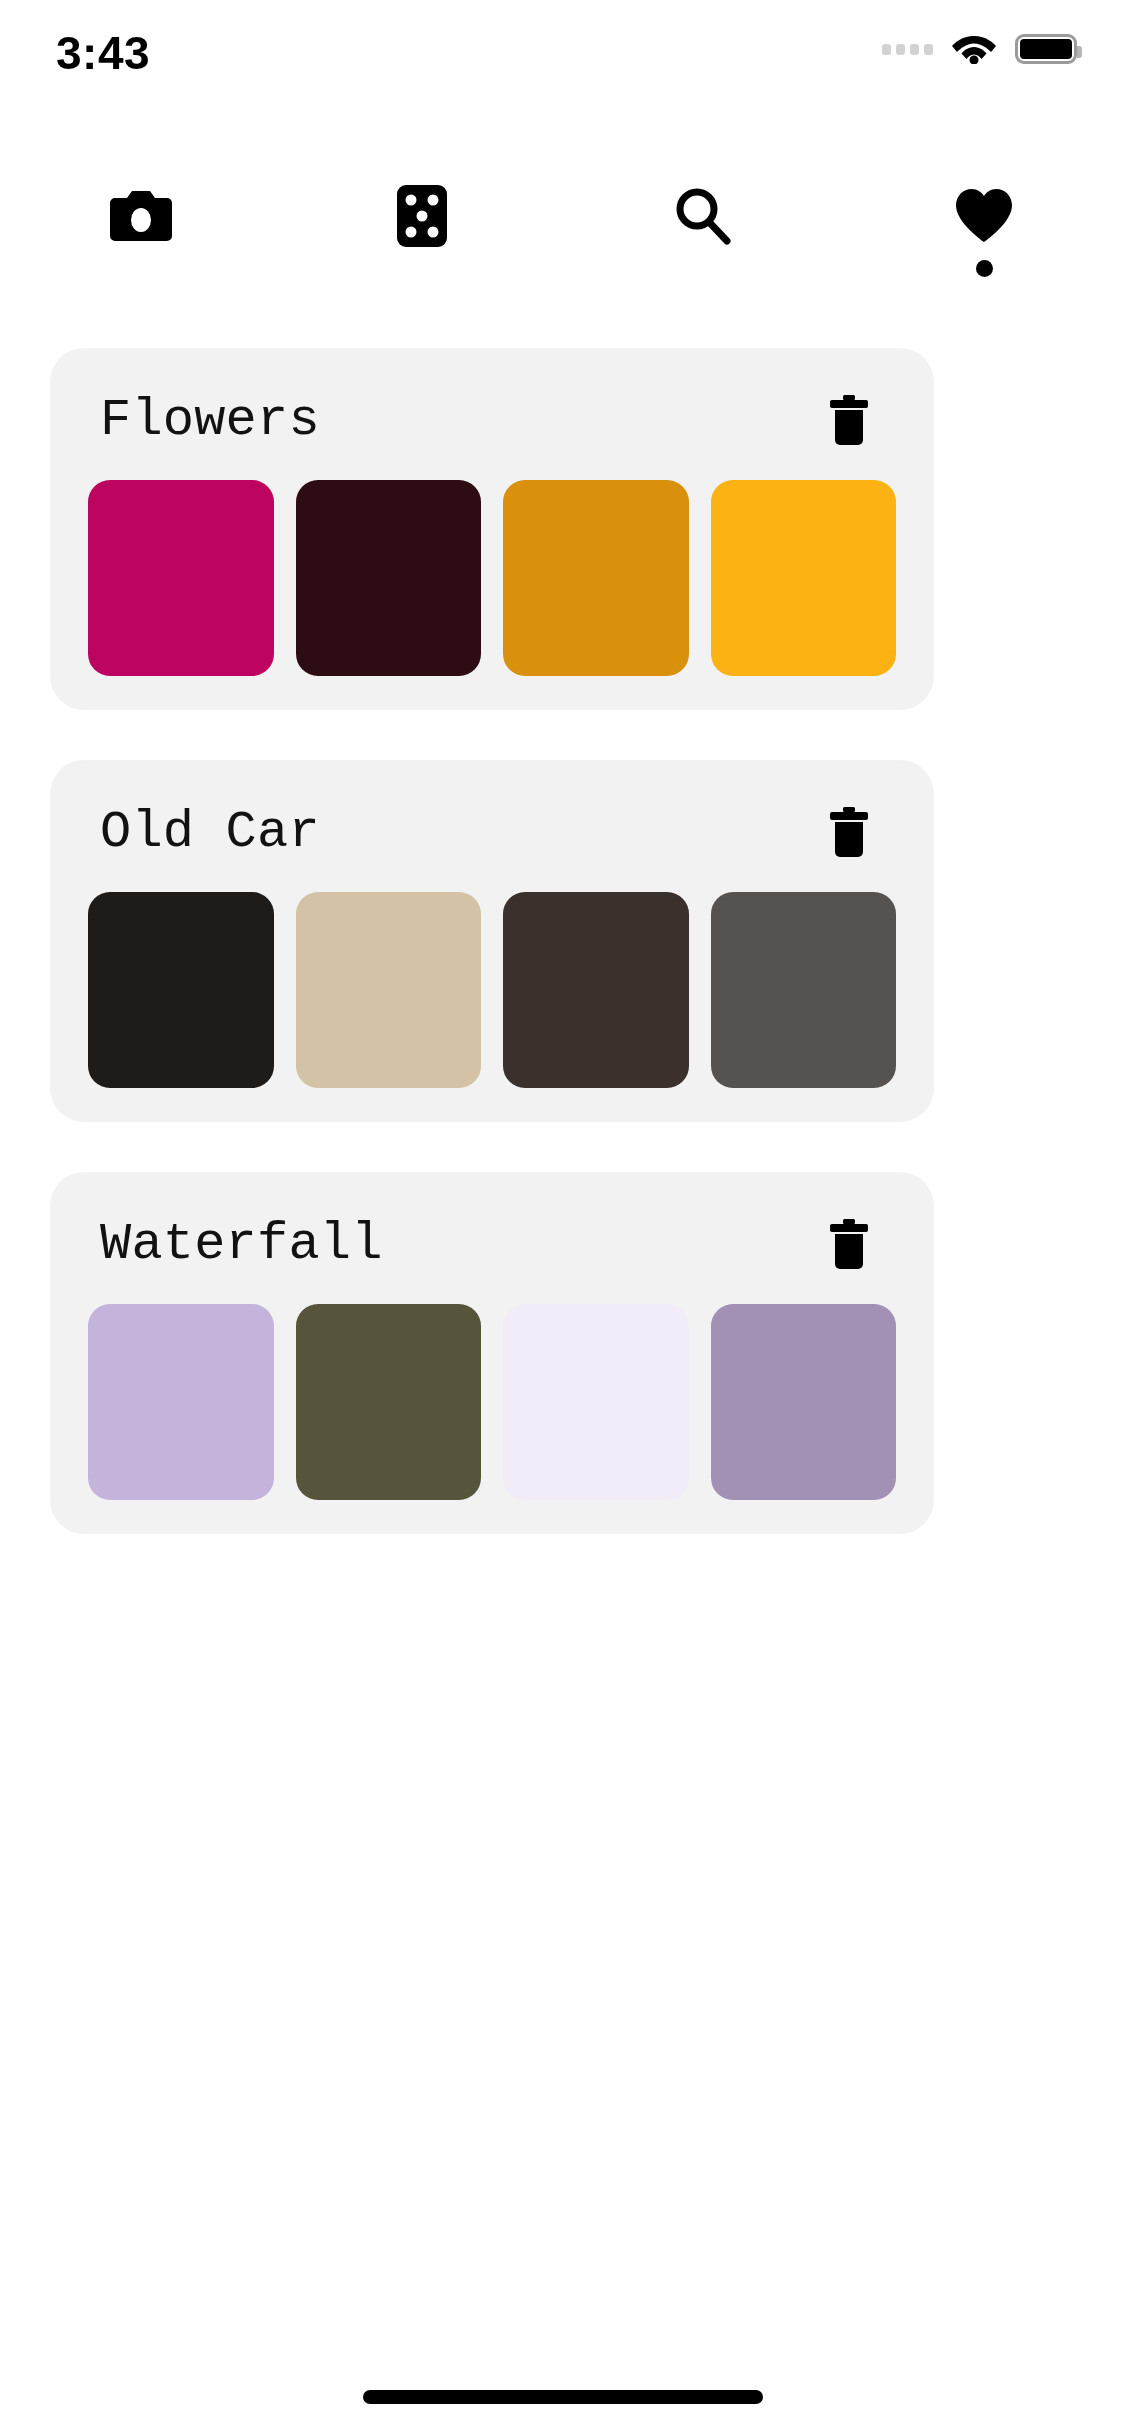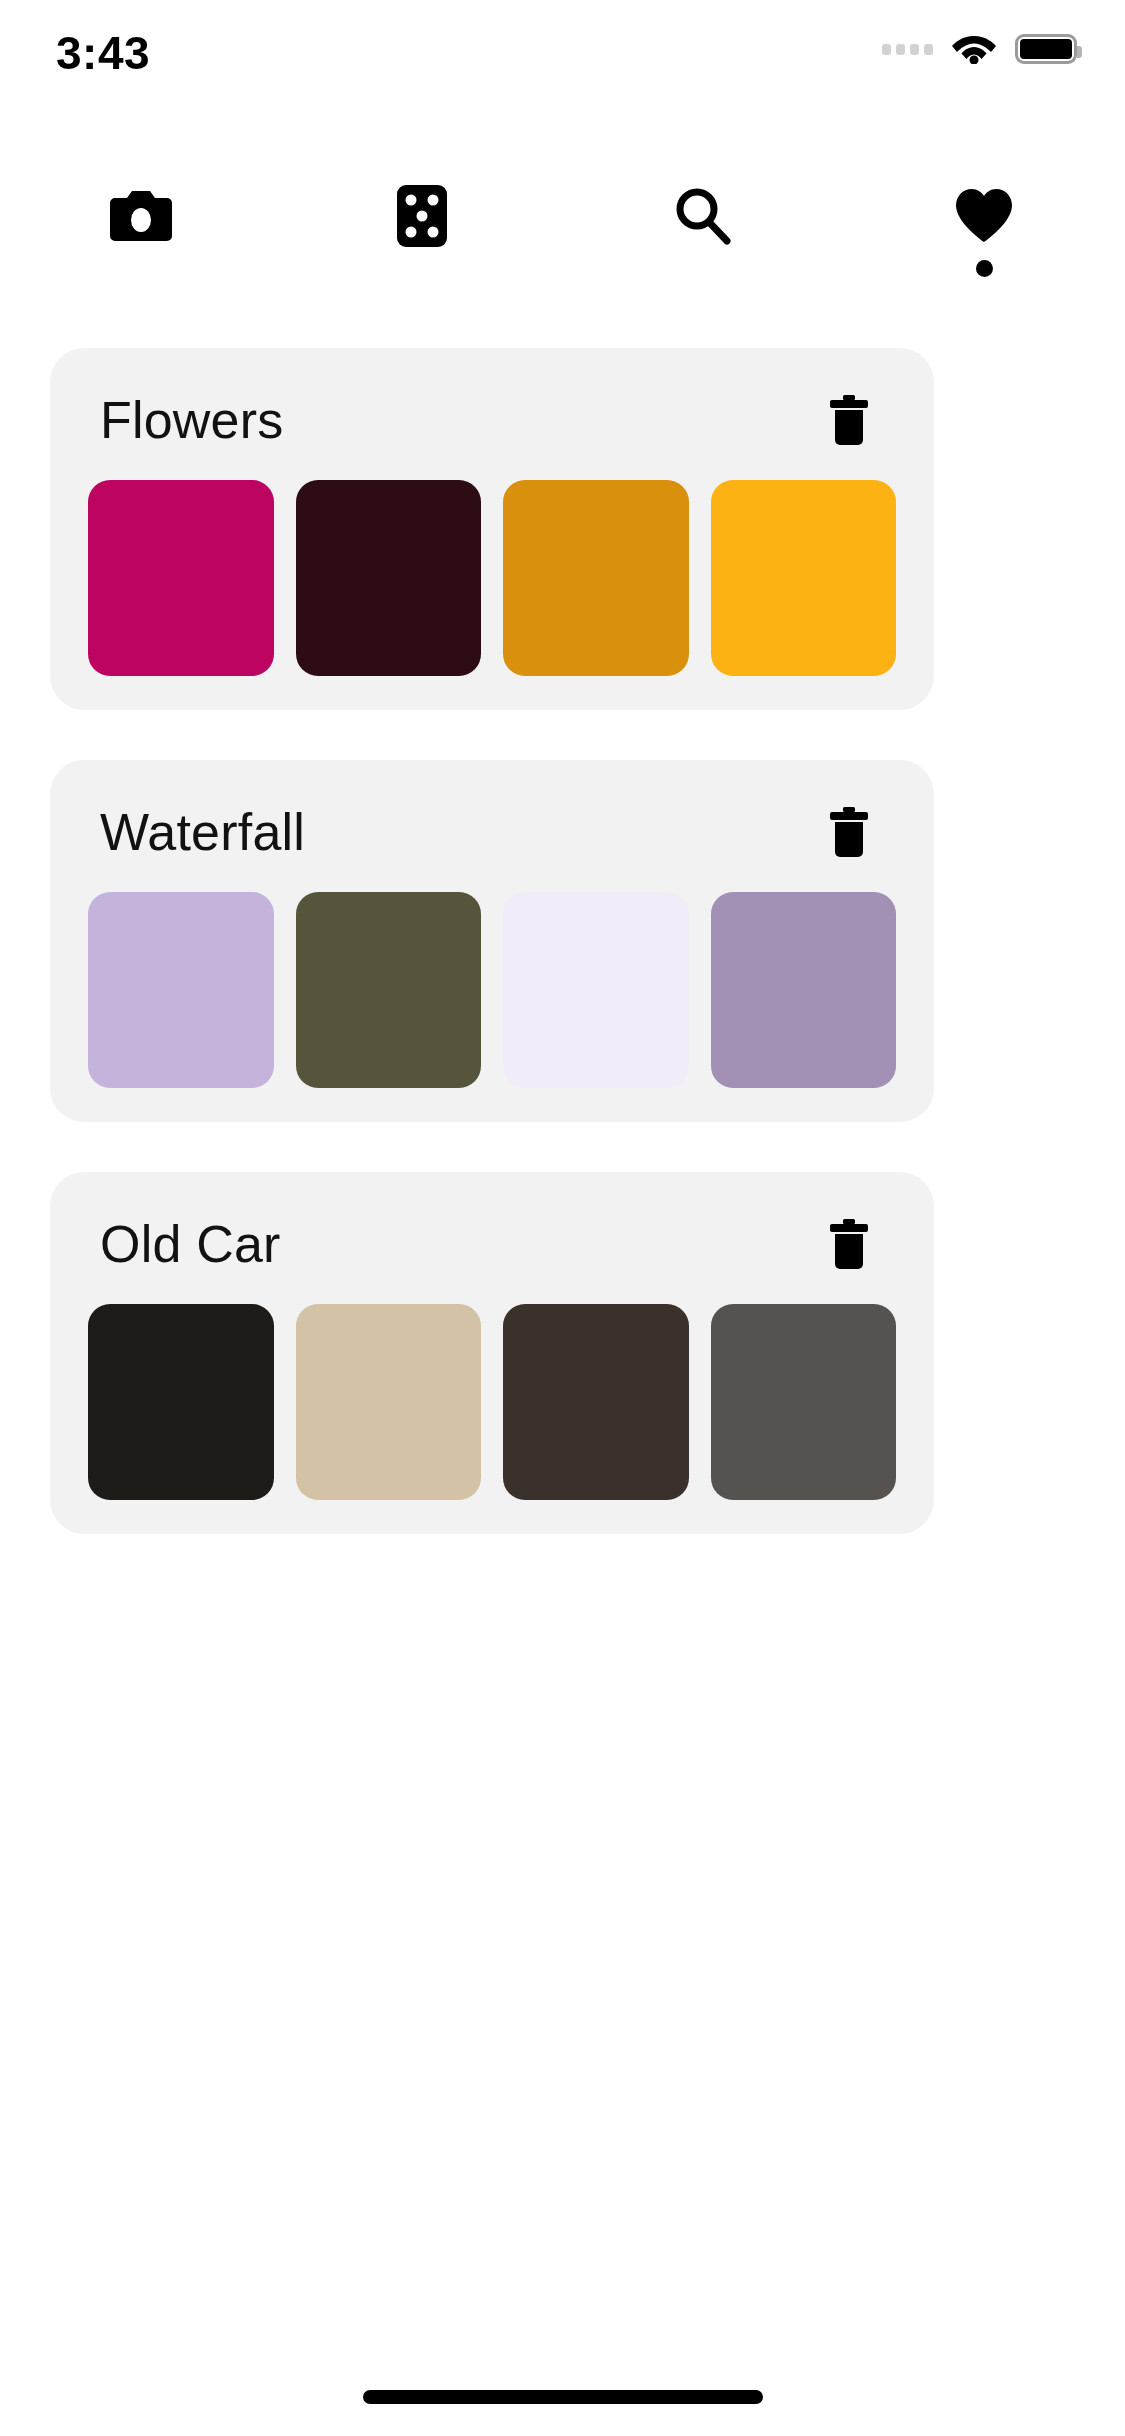--- a/index.html
+++ b/index.html
@@ -44,21 +44,21 @@
   }
   .tool-btn {
     flex:1; display:flex; flex-direction:column; align-items:center;
     padding-top:12px; cursor:pointer;
   }
   .tool-ico { height:68px; display:flex; align-items:center; justify-content:center; }
   .tool-dot { width:17px; height:17px; border-radius:50%; background:#000; margin-top:10px; }
   .tool-dot.hidden { visibility:hidden; }
 
   
-  .content { position:absolute; top:348px; left:0; width:984px; }
+  .content { position:absolute; top:348px; left:0; width:984px;font-family:Liberation Mono, monospace; }
   .card {
     margin:0 50px 50px 50px;
     background:#f2f2f2;
     border-radius:34px;
     padding:34px 30px 34px 30px;
   }
   .card-head {
     display:flex; align-items:center; justify-content:space-between;
     padding:0 20px 0 20px; height:76px;
   }
@@ -168,53 +168,53 @@
       <div class="swatches">
         <div class="swatch" style="background: rgb(189, 4, 96);"></div>
         <div class="swatch" style="background: rgb(45, 13, 19);"></div>
         <div class="swatch" style="background: rgb(217, 144, 12);"></div>
         <div class="swatch" style="background: rgb(251, 178, 18);"></div>
       </div>
     </div>
 
     <div class="card">
       <div class="card-head">
+        <span class="card-title">Old Car</span>
+        <span class="trash-btn">
+          <svg width="44" height="52" viewBox="0 0 44 52">
+            <rect x="16" y="1" width="12" height="5" rx="1.5" fill="#000"></rect>
+            <rect x="3" y="6" width="38" height="8" rx="2" fill="#000"></rect>
+            <path d="M8 16 h28 v30 a5 5 0 0 1 -5 5 H13 a5 5 0 0 1 -5 -5 z" fill="#000"></path>
+          </svg>
+        </span>
+      </div>
+      <div class="swatches">
+        <div class="swatch" style="background: rgb(31, 27, 25);"></div>
+        <div class="swatch" style="background: rgb(211, 194, 165);"></div>
+        <div class="swatch" style="background: rgb(58, 48, 44);"></div>
+        <div class="swatch" style="background: rgb(86, 82, 80);"></div>
+      </div>
+    </div>
+
+    <div class="card">
+      <div class="card-head">
         <span class="card-title">Waterfall</span>
         <span class="trash-btn">
           <svg width="44" height="52" viewBox="0 0 44 52">
             <rect x="16" y="1" width="12" height="5" rx="1.5" fill="#000"></rect>
             <rect x="3" y="6" width="38" height="8" rx="2" fill="#000"></rect>
             <path d="M8 16 h28 v30 a5 5 0 0 1 -5 5 H13 a5 5 0 0 1 -5 -5 z" fill="#000"></path>
           </svg>
         </span>
       </div>
       <div class="swatches">
         <div class="swatch" style="background: rgb(196, 180, 219);"></div>
         <div class="swatch" style="background: rgb(87, 84, 60);"></div>
         <div class="swatch" style="background: rgb(242, 236, 249);"></div>
         <div class="swatch" style="background: rgb(162, 145, 181);"></div>
       </div>
     </div>
 
-    <div class="card">
-      <div class="card-head">
-        <span class="card-title">Old Car</span>
-        <span class="trash-btn">
-          <svg width="44" height="52" viewBox="0 0 44 52">
-            <rect x="16" y="1" width="12" height="5" rx="1.5" fill="#000"></rect>
-            <rect x="3" y="6" width="38" height="8" rx="2" fill="#000"></rect>
-            <path d="M8 16 h28 v30 a5 5 0 0 1 -5 5 H13 a5 5 0 0 1 -5 -5 z" fill="#000"></path>
-          </svg>
-        </span>
-      </div>
-      <div class="swatches">
-        <div class="swatch" style="background: rgb(31, 27, 25);"></div>
-        <div class="swatch" style="background: rgb(211, 194, 165);"></div>
-        <div class="swatch" style="background: rgb(58, 48, 44);"></div>
-        <div class="swatch" style="background: rgb(86, 82, 80);"></div>
-      </div>
-    </div>
-
   </div>
 
   <div class="home-indicator"></div>
 
 </div>
 
 </body></html>

